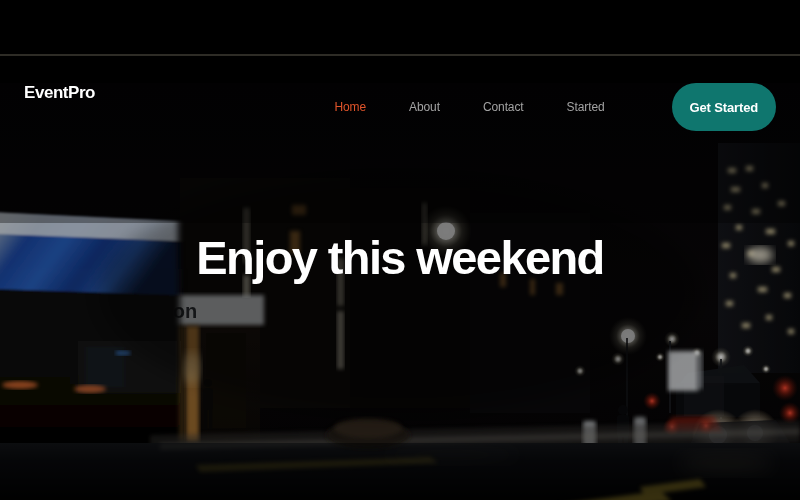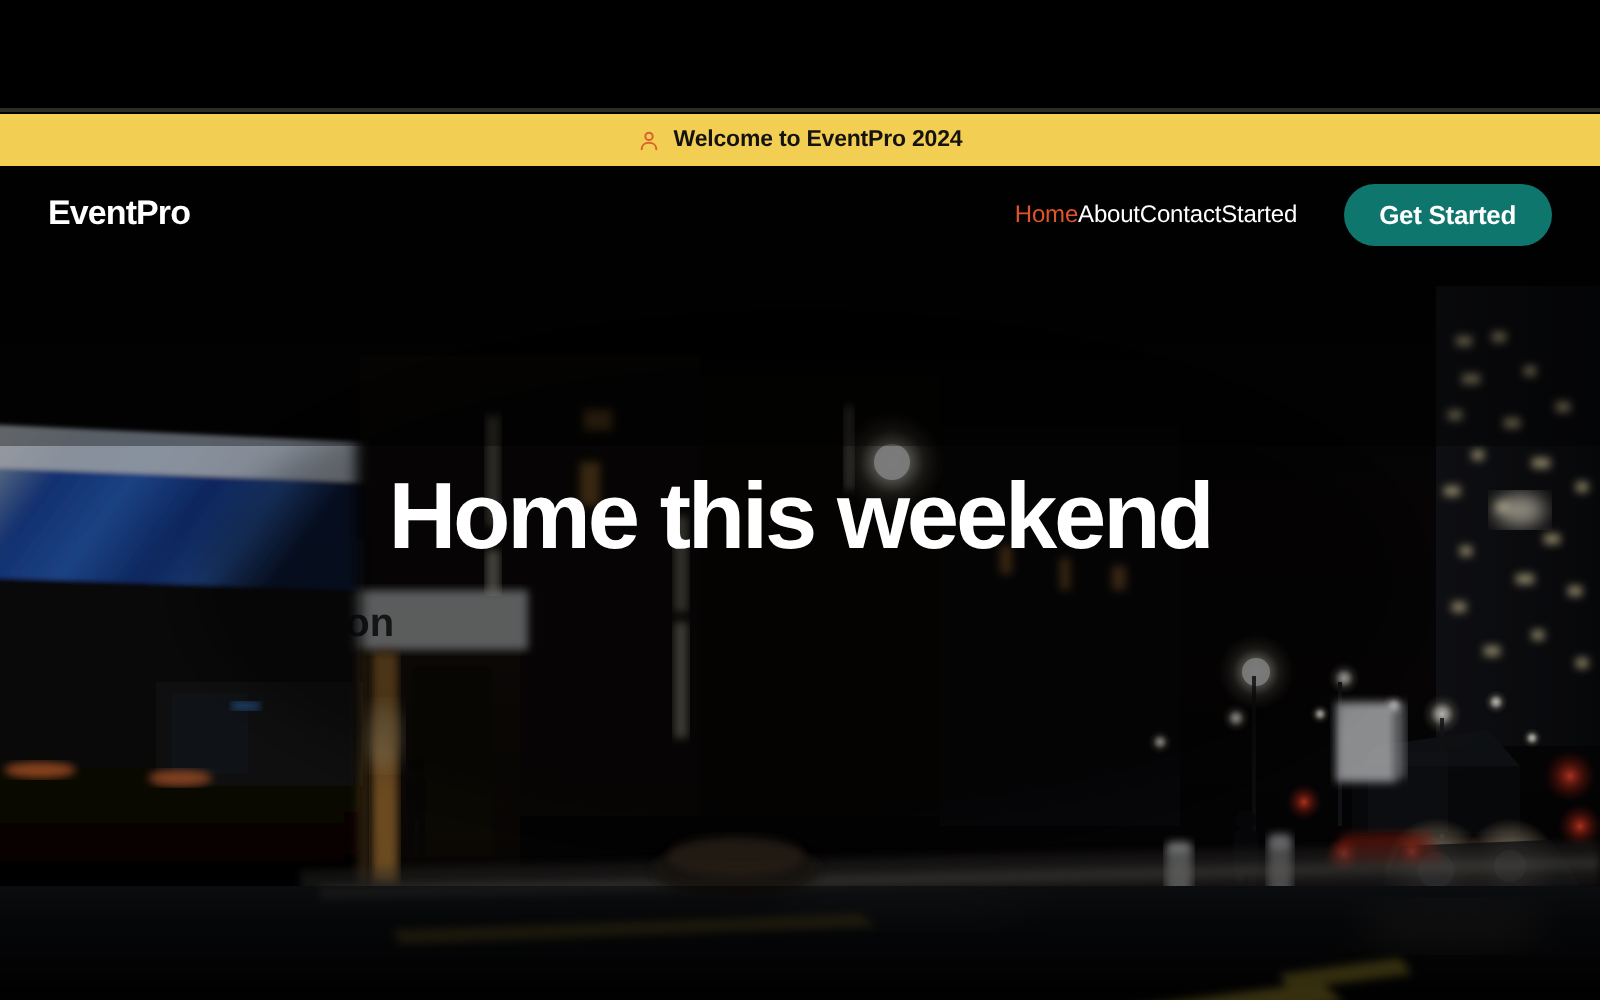--- a/index.html
+++ b/index.html
@@ -37,33 +37,33 @@
   .hero {
     position:absolute; left:0; top:83px; width:800px; height:417px;
     overflow:hidden; background:#050406;
   }
   .hero-photo { position:absolute; inset:0; }
   .hero-photo svg { display:block; width:800px; height:417px; }
 
   
   .nav {
     position:absolute; left:0; top:0; width:800px; height:48px;
-    display:flex; align-items:center; z-index:6;
+    display:flex; z-index:6;
     padding:0 24px;
   }
   .logo {
     font-size:17px; font-weight:bold; color:#ffffff;
     letter-spacing:-0.45px;
   }
   .nav-links {
-    margin-left:auto; display:flex; align-items:center; 
-    margin-right:23px;
+    margin-left:auto; display:flex; align-items:center; gap:43px;
+    margin-right:67px;
   }
   .nav-link {
-    font-size:12px; color:#ffffff; letter-spacing:-0.1px;
+    font-size:12px; color:#a3a3a3; letter-spacing:-0.1px;
     text-decoration:none; cursor:pointer; white-space:nowrap;
   }
   .nav-link.active { color:#e0542a; }
   .cta {
     background:#0f766e; color:#ffffff;
     font-size:13px; font-weight:bold; letter-spacing:-0.15px;
     border:none; border-radius:999px;
     padding:8px 18px; cursor:pointer; white-space:nowrap;
   }
 
@@ -79,27 +79,20 @@
 </style>
 </head>
 <body>
 
 <div class="page">
 
   <div class="top-strip">
     <div class="top-strip-edge"></div>
   </div>
 
-  <div class="announce">
-    <svg class="announce-icon" viewBox="0 0 24 24" fill="none" stroke="#d9622f" stroke-width="2.2" stroke-linecap="round" stroke-linejoin="round">
-      <circle cx="12" cy="7" r="4"></circle>
-      <path d="M4 21c0-4.4 3.6-7 8-7s8 2.6 8 7"></path>
-    </svg>
-    <span class="announce-text">Welcome to EventPro 2024</span>
-  </div>
 
   <div class="hero">
 
     <div class="hero-photo">
       <svg viewBox="0 0 800 417" preserveAspectRatio="none" aria-hidden="true">
         <defs>
           <linearGradient id="sky" x1="0" y1="0" x2="0" y2="1">
             <stop offset="0%" stop-color="#050406"></stop>
             <stop offset="55%" stop-color="#0a0809"></stop>
             <stop offset="100%" stop-color="#030203"></stop>
@@ -324,18 +317,18 @@
         <a class="nav-link active" href="#">Home</a>
         <a class="nav-link" href="#">About</a>
         <a class="nav-link" href="#">Contact</a>
         <a class="nav-link" href="#">Started</a>
       </div>
       <button class="cta">Get Started</button>
     </nav>
 
     <div class="hero-copy">
       <h1 class="hero-title">
-        <span>Home this weekend</span><br>
+        <span>Enjoy this weekend</span><br>
       </h1>
     </div>
 
   </div>
 </div>
 
 </body></html>

